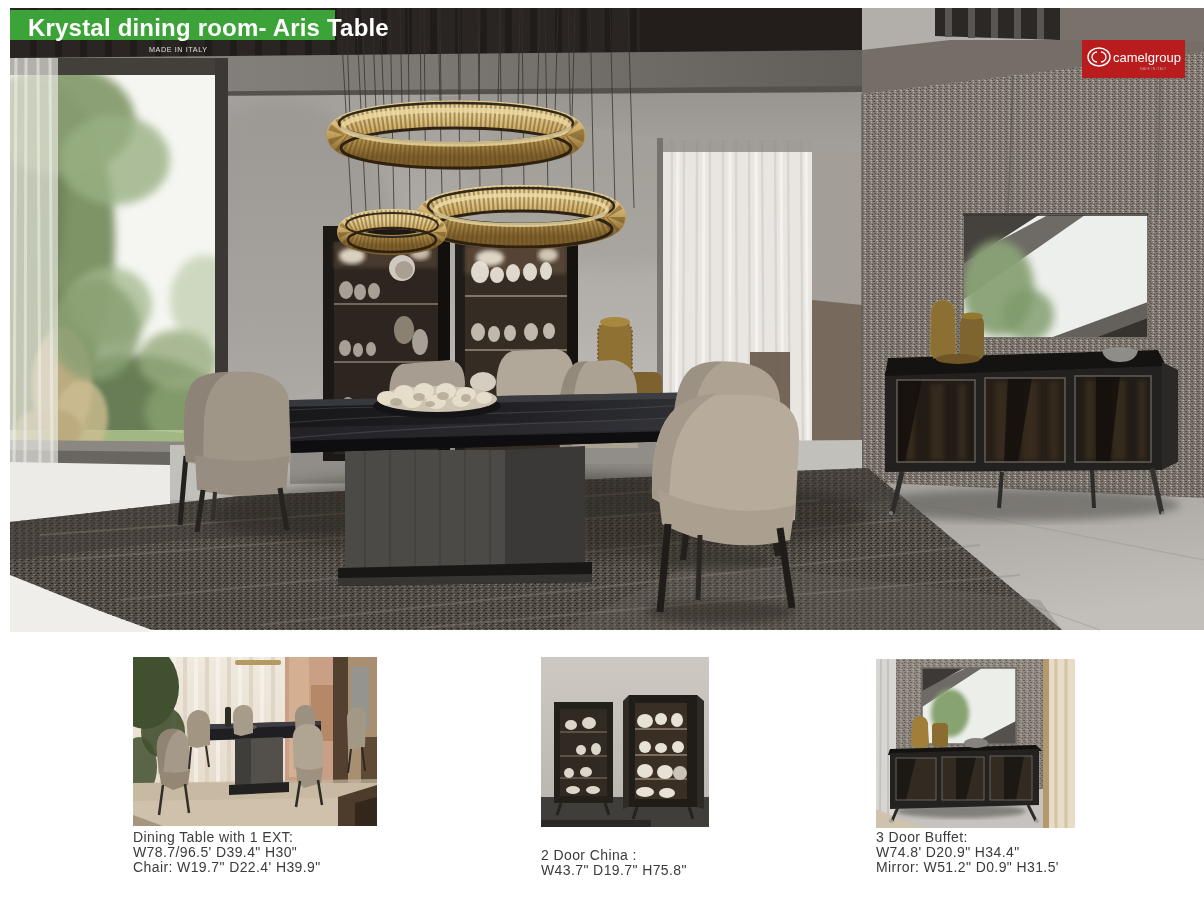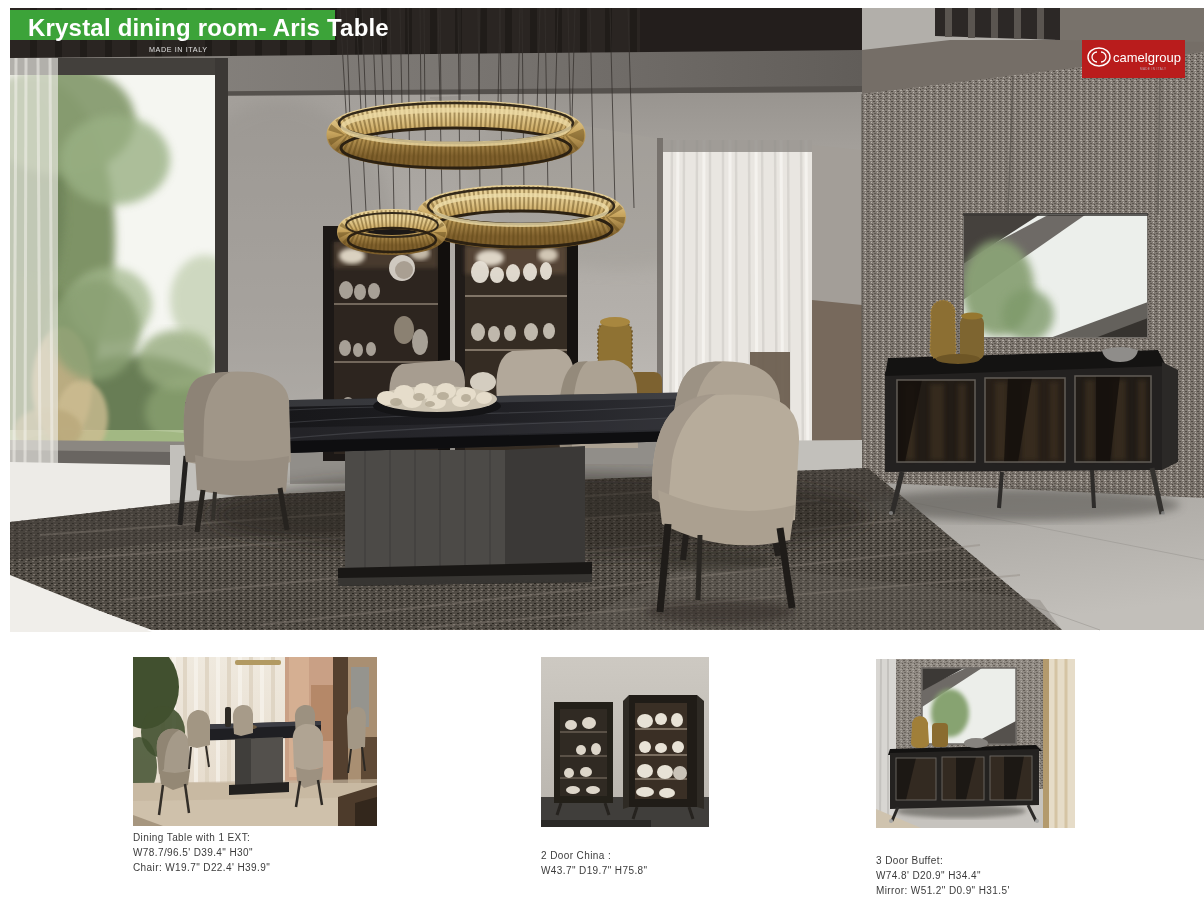--- a/index.html
+++ b/index.html
@@ -1,18 +1,18 @@
 <!DOCTYPE html>
 <html><head>
 <meta charset="utf-8">
 <style>
 html,body{margin:0;padding:0;background:#ffffff;width:1204px;height:898px;overflow:hidden;}
 body{font-family:"Liberation Sans",sans-serif;position:relative;}
 .abs{position:absolute;}
-.cap{font-size:10px;line-height:15.2px;color:#3b3b3b;letter-spacing:0.4px;}
+.cap{font-size:14px;line-height:15.2px;color:#3b3b3b;letter-spacing:0.4px;}
 </style>
 </head>
 <body>
 
 <svg class="abs" style="left:0;top:0" width="1204" height="898" viewBox="0 0 1204 898">
 <defs>
 <linearGradient id="wallg" x1="0" y1="0" x2="0" y2="1">
 <stop offset="0" stop-color="#a19d98"></stop>
         <stop offset="0.7" stop-color="#b5b1ac"></stop>
         <stop offset="1" stop-color="#c4c1bc"></stop>
@@ -752,13 +752,13 @@
 <path d="M36,68 Q35,58 44,57 Q53,58 52,68 L53,84 Q53,89 44,89 Q35,89 35,84 Z" fill="#a07f39"></path>
 <rect x="56" y="64" width="16" height="24" rx="4" fill="#8a6c30"></rect>
 <ellipse cx="100" cy="84" rx="12" ry="5" fill="#86837f"></ellipse>
 </g>
 </svg>
 
 <div class="abs cap" style="left:133px;top:830px;width:260px;">Dining Table with 1 EXT:<br>W78.7/96.5' D39.4" H30"<br>Chair: W19.7" D22.4' H39.9"</div>
 
 <div class="abs cap" style="left:541px;top:848px;width:220px;">2 Door China :<br>W43.7" D19.7" H75.8"</div>
 
-<div class="abs cap" style="left:876px;top:830px;width:260px;margin-top:23px;">3 Door Buffet:<br>W74.8' D20.9" H34.4"<br>Mirror: W51.2" D0.9" H31.5'</div>
+<div class="abs cap" style="left:876px;top:830px;width:260px;">3 Door Buffet:<br>W74.8' D20.9" H34.4"<br>Mirror: W51.2" D0.9" H31.5'</div>
 
 </body></html>

